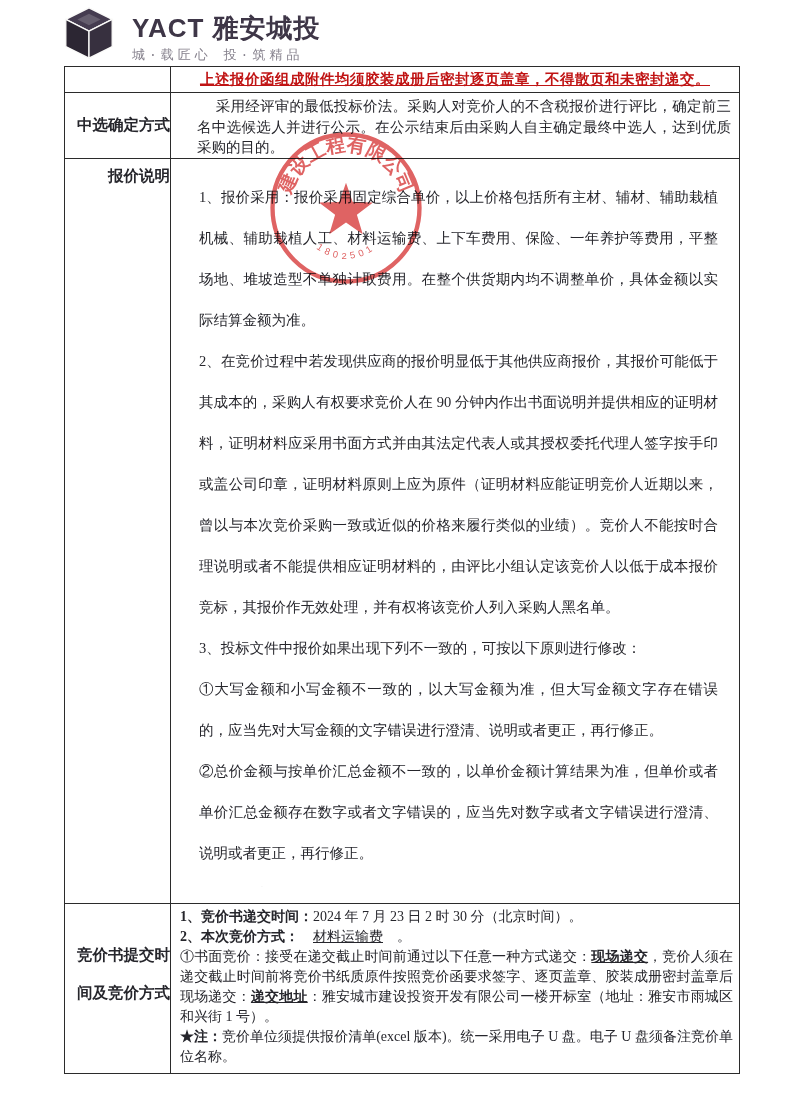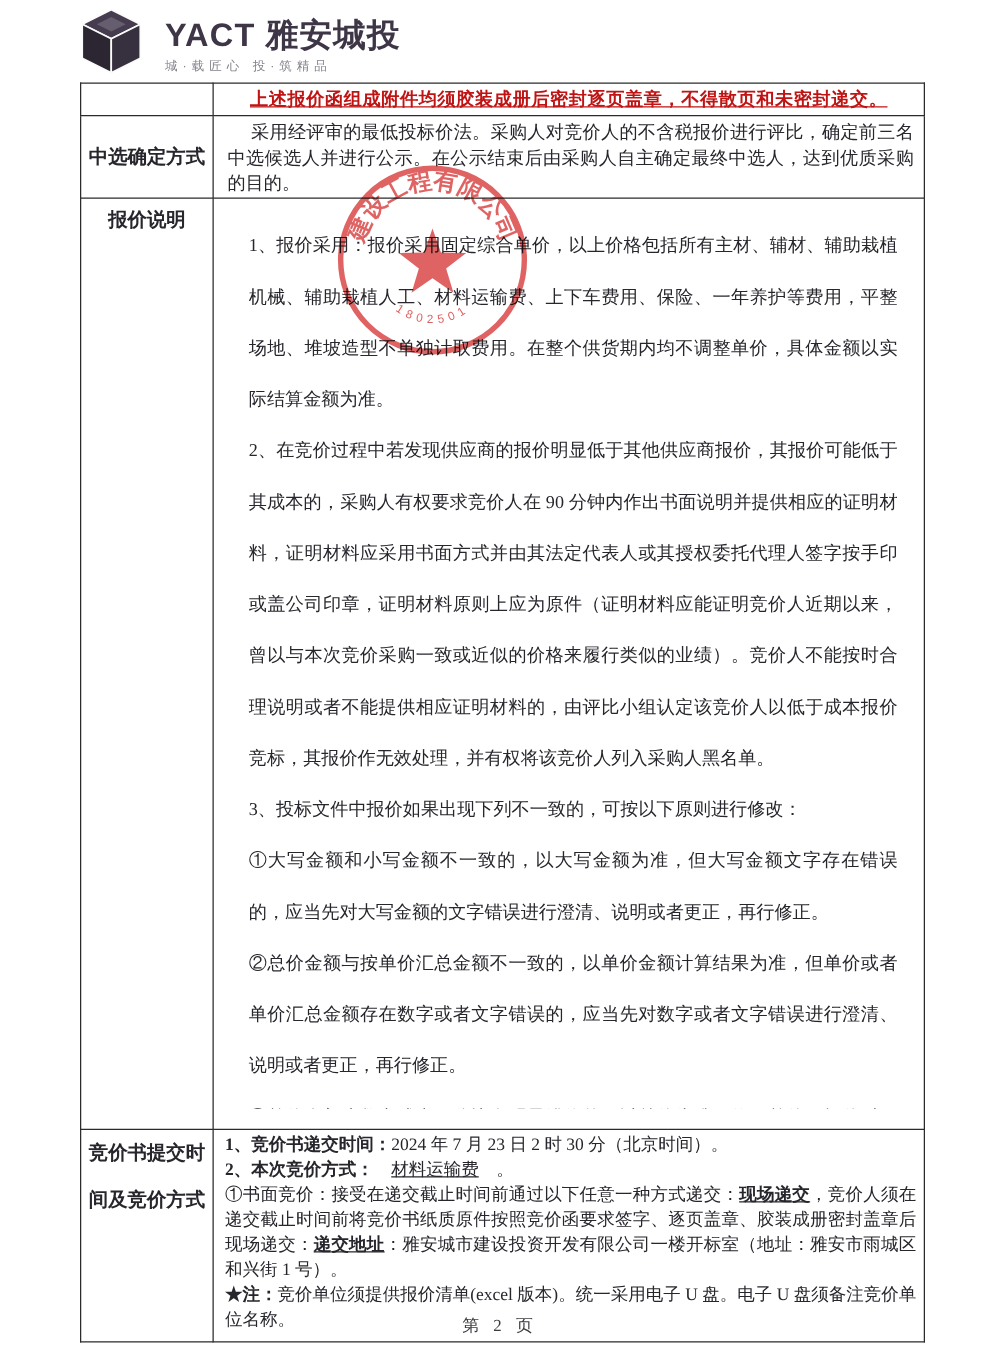--- a/index.html
+++ b/index.html
@@ -9,39 +9,39 @@
     background:#ffffff; overflow:hidden;
     font-family:"Liberation Serif","DejaVu Serif",serif;
     color:#26262c;
   }
   
   .brand { position:absolute; left:60px; top:4px; display:flex; align-items:flex-start; }
   .brand svg { display:block; }
   .brand-text { margin-left:14px; padding-top:10px; }
   .brand-name { font-family:"Liberation Sans","DejaVu Sans",sans-serif;
     font-size:26px; font-weight:700; color:#3e3647; letter-spacing:1px; line-height:28px; }
-  .brand-tagline { font-family:Liberation Sans, sans-serif;
-    font-size:10px; color:#85808c; letter-spacing:4px; margin-top:4px; }
+  .brand-tagline { font-family:Liberation Mono, monospace;
+    font-size:13px; color:#85808c; letter-spacing:4px; margin-top:4px; }
   
   table.doc { position:absolute; left:64px; top:66px; width:676px;
     border-collapse:collapse; table-layout:fixed; }
   table.doc td { border:1.6px solid #2b2b2b; vertical-align:top; }
   col.c-label { width:106px; }
-  .label-cell { text-align:center; font-weight:700; font-size:15.5px; }
+  .label-cell { text-align:right; font-weight:700; font-size:15.5px; }
   .label-mid { vertical-align:middle !important; }
   .notice-cell { text-align:center; vertical-align:middle !important; }
   .notice-text { color:#c01414; font-weight:700; font-size:14.5px;
     text-decoration:underline; letter-spacing:.5px; }
-  .selection-cell { padding:3px 8px 0 11px; }
+  .selection-cell { padding:3px 8px 0 26px; }
   .selection-text { font-size:14.5px; line-height:20.5px; text-align:justify; text-indent:1.3em; }
   .pricing-label { padding-top:7px; }
   .pricing-cell { padding:16px; }
   .pricing-flow { height:712px; overflow:hidden; padding:2px 5px 0 12px; }
   .pricing-flow p { font-size:14.5px; line-height:41px; text-align:justify; }
-  .sub-label { padding-top:0; line-height:38px; }
+  .sub-label { padding-top:32px; line-height:38px; }
   .sub-cell { padding:0; }
   .sub-flow { height:164px; overflow:hidden; padding:3px 6px 0 9px;
     font-size:14px; line-height:20px; text-align:justify; }
   .sub-flow b { font-weight:700; }
   .u { text-decoration:underline; }
   .blank { text-decoration:underline; padding:0 14px; }
   
   .stamp { position:absolute; left:267px; top:128px; width:158px; height:160px;
     opacity:.82; mix-blend-mode:multiply; pointer-events:none; }
   
@@ -120,15 +120,14 @@
     <text font-size="24" font-weight="700" fill="#d84040" font-family="'Liberation Serif',serif">
       <textPath href="#arcTop" startOffset="50%" text-anchor="middle">建设工程有限公司</textPath>
     </text>
     <polygon fill="#d84040" points="100,68 108.5,92.3 134.2,92.9 113.8,108.5 121.2,133.1 100,118.5 78.8,133.1 86.2,108.5 65.8,92.9 91.5,92.3"></polygon>
     <path id="arcBot" d="M 42 122 A 61 61 0 0 0 158 122" fill="none"></path>
     <text font-size="12" fill="#d84040" letter-spacing="5" font-family="'Liberation Sans',sans-serif">
       <textPath href="#arcBot" startOffset="50%" text-anchor="middle">1802501</textPath>
     </text>
   </svg>
 
-  <div class="footer">第 2 页</div>
 
 </div>
 
 </body></html>

